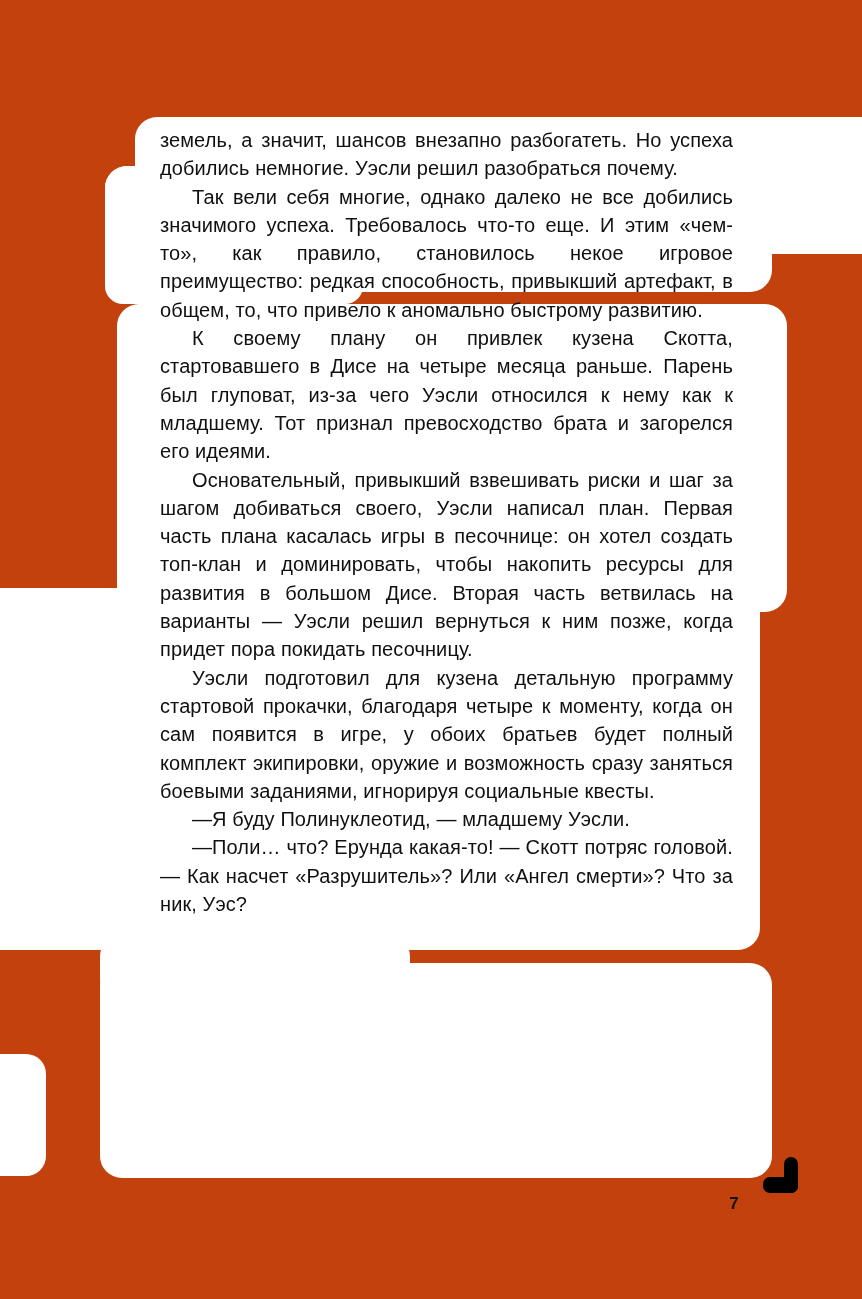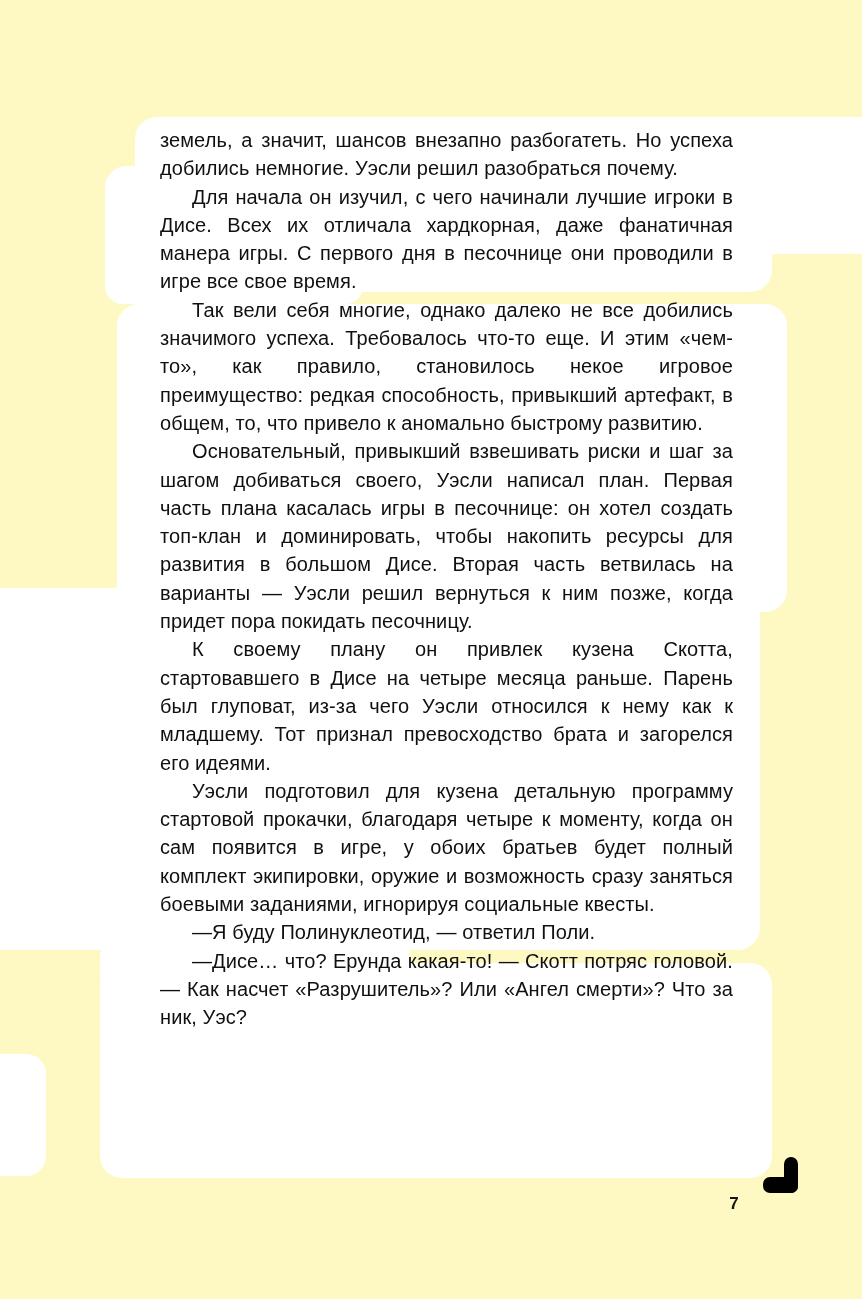--- a/index.html
+++ b/index.html
@@ -1,19 +1,19 @@
 <!DOCTYPE html>
 <html lang="ru"><head>
 <meta charset="utf-8">
 <style>
   html,body{margin:0;padding:0;}
   .page{
     position:relative;
     width:862px;height:1299px;
-    background:#fef9c3;
+    background:#c2410c;
     overflow:hidden;
     font-family:"Liberation Sans","DejaVu Sans",sans-serif;
   }
   
   .blob{
     position:absolute;
     background:#ffffff;
     border-radius:22px;
   }
   .b-p1     {left:135px; top:117px; width:757px; height:76px;}
@@ -78,27 +78,26 @@
   <div class="blob b-p2b"></div>
   <div class="blob b-p2tail"></div>
   <div class="blob b-p34"></div>
   <div class="blob b-mid"></div>
   <div class="blob b-p7tail"></div>
   <div class="blob b-bottom"></div>
   <div class="blob b-lefttab"></div>
 
   <div class="text-col">
     <p>земель, а значит, шансов внезапно разбогатеть. Но успеха добились немногие. Уэсли решил разобраться почему.</p>
-    <p>Для начала он изучил, с чего начинали лучшие игроки в Дисе. Всех их отличала хардкорная, даже фанатичная манера игры. С первого дня в песочнице они проводили в игре все свое время.</p>
     <p>Так вели себя многие, однако далеко не все добились значимого успеха. Требовалось что-то еще. И этим «чем-то», как правило, становилось некое игровое преимущество: редкая способность, привыкший артефакт, в общем, то, что привело к аномально быстрому развитию.</p>
+    <p>К своему плану он привлек кузена Скотта, стартовавшего в Дисе на четыре месяца раньше. Парень был глуповат, из-за чего Уэсли относился к нему как к младшему. Тот признал превосходство брата и загорелся его идеями.</p>
     <p>Основательный, привыкший взвешивать риски и шаг за шагом добиваться своего, Уэсли написал план. Первая часть плана касалась игры в песочнице: он хотел создать топ-клан и доминировать, чтобы накопить ресурсы для развития в большом Дисе. Вторая часть ветвилась на варианты — Уэсли решил вернуться к ним позже, когда придет пора покидать песочницу.</p>
-    <p>К своему плану он привлек кузена Скотта, стартовавшего в Дисе на четыре месяца раньше. Парень был глуповат, из-за чего Уэсли относился к нему как к младшему. Тот признал превосходство брата и загорелся его идеями.</p>
     <p>Уэсли подготовил для кузена детальную программу стартовой прокачки, благодаря четыре к моменту, когда он сам появится в игре, у обоих братьев будет полный комплект экипировки, оружие и возможность сразу заняться боевыми заданиями, игнорируя социальные квесты.</p>
-    <p>—Я буду Полинуклеотид, — ответил Поли.</p>
-    <p>—Дисе… что? Ерунда какая-то! — Скотт потряс головой. — Как насчет «Разрушитель»? Или «Ангел смерти»? Что за ник, Уэс?</p>
+    <p>—Я буду Полинуклеотид, — младшему Уэсли.</p>
+    <p>—Поли… что? Ерунда какая-то! — Скотт потряс головой. — Как насчет «Разрушитель»? Или «Ангел смерти»? Что за ник, Уэс?</p>
   </div>
 
   <div class="corner">
     <span class="bar-v"></span>
     <span class="bar-h"></span>
   </div>
 
   <div class="page-num">7</div>
 
 </div>

